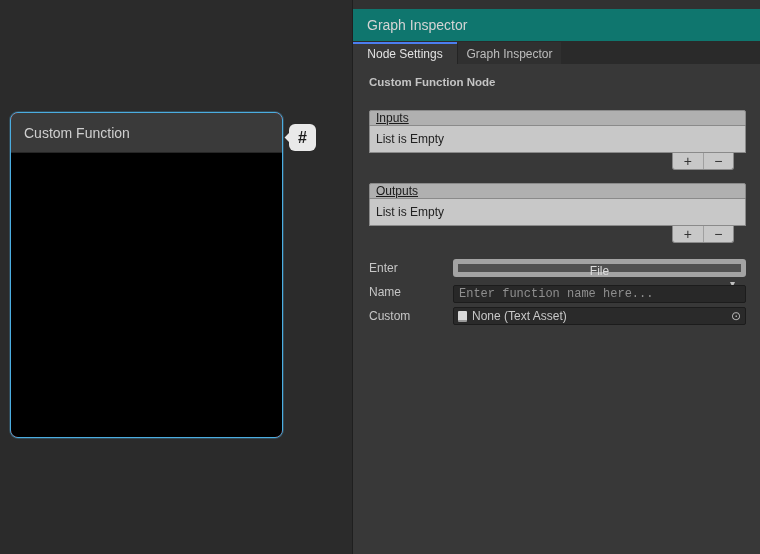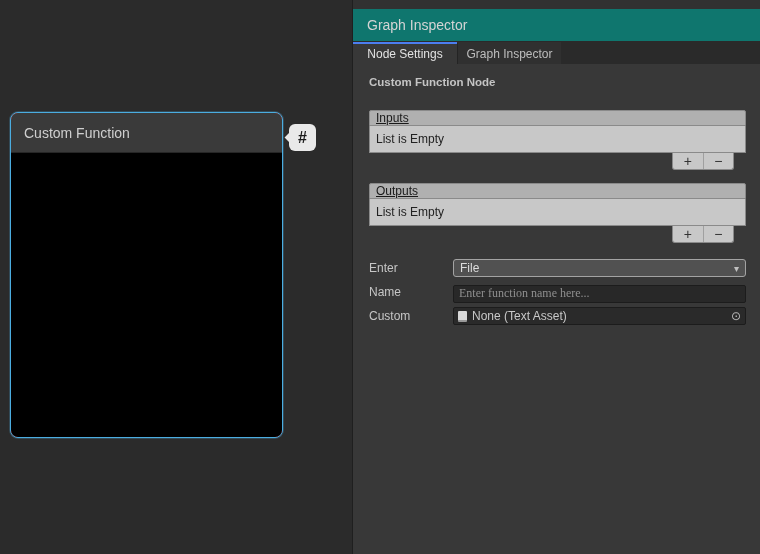--- a/index.html
+++ b/index.html
@@ -157,42 +157,43 @@
   .field-label {
     width: 84px;
     font-size: 12px;
     color: #c6c6c6;
   }
   .field-control { flex: 1; height: 18px; }
 
   .dropdown {
     height: 18px;
     background: #515151;
-    border: 1px solid #a3a3a3;
+    border: 5px solid #a3a3a3;
     border-radius: 3px;
     display: flex; align-items: center;
     padding: 0 6px;
     font-size: 12px;
     color: #dcdcdc;
+    flex-direction: column;
   }
   .dropdown .chev {
     margin-left: auto;
     font-size: 10px;
     color: #c0c0c0;
   }
 
   .text-field {
     width: 100%;
     height: 18px;
     background: #282828;
     border: 1px solid #1c1c1c;
     border-radius: 2px;
     color: #d0d0d0;
     font-size: 12px;
-    font-family: Liberation Serif, serif;
+    font-family: Liberation Mono, monospace;
     padding: 0 5px;
     outline: none;
   }
   .text-field::placeholder { color: #8f8f8f; }
 
   .object-field {
     height: 18px;
     background: #2a2a2a;
     border: 1px solid #1c1c1c;
     border-radius: 2px;

